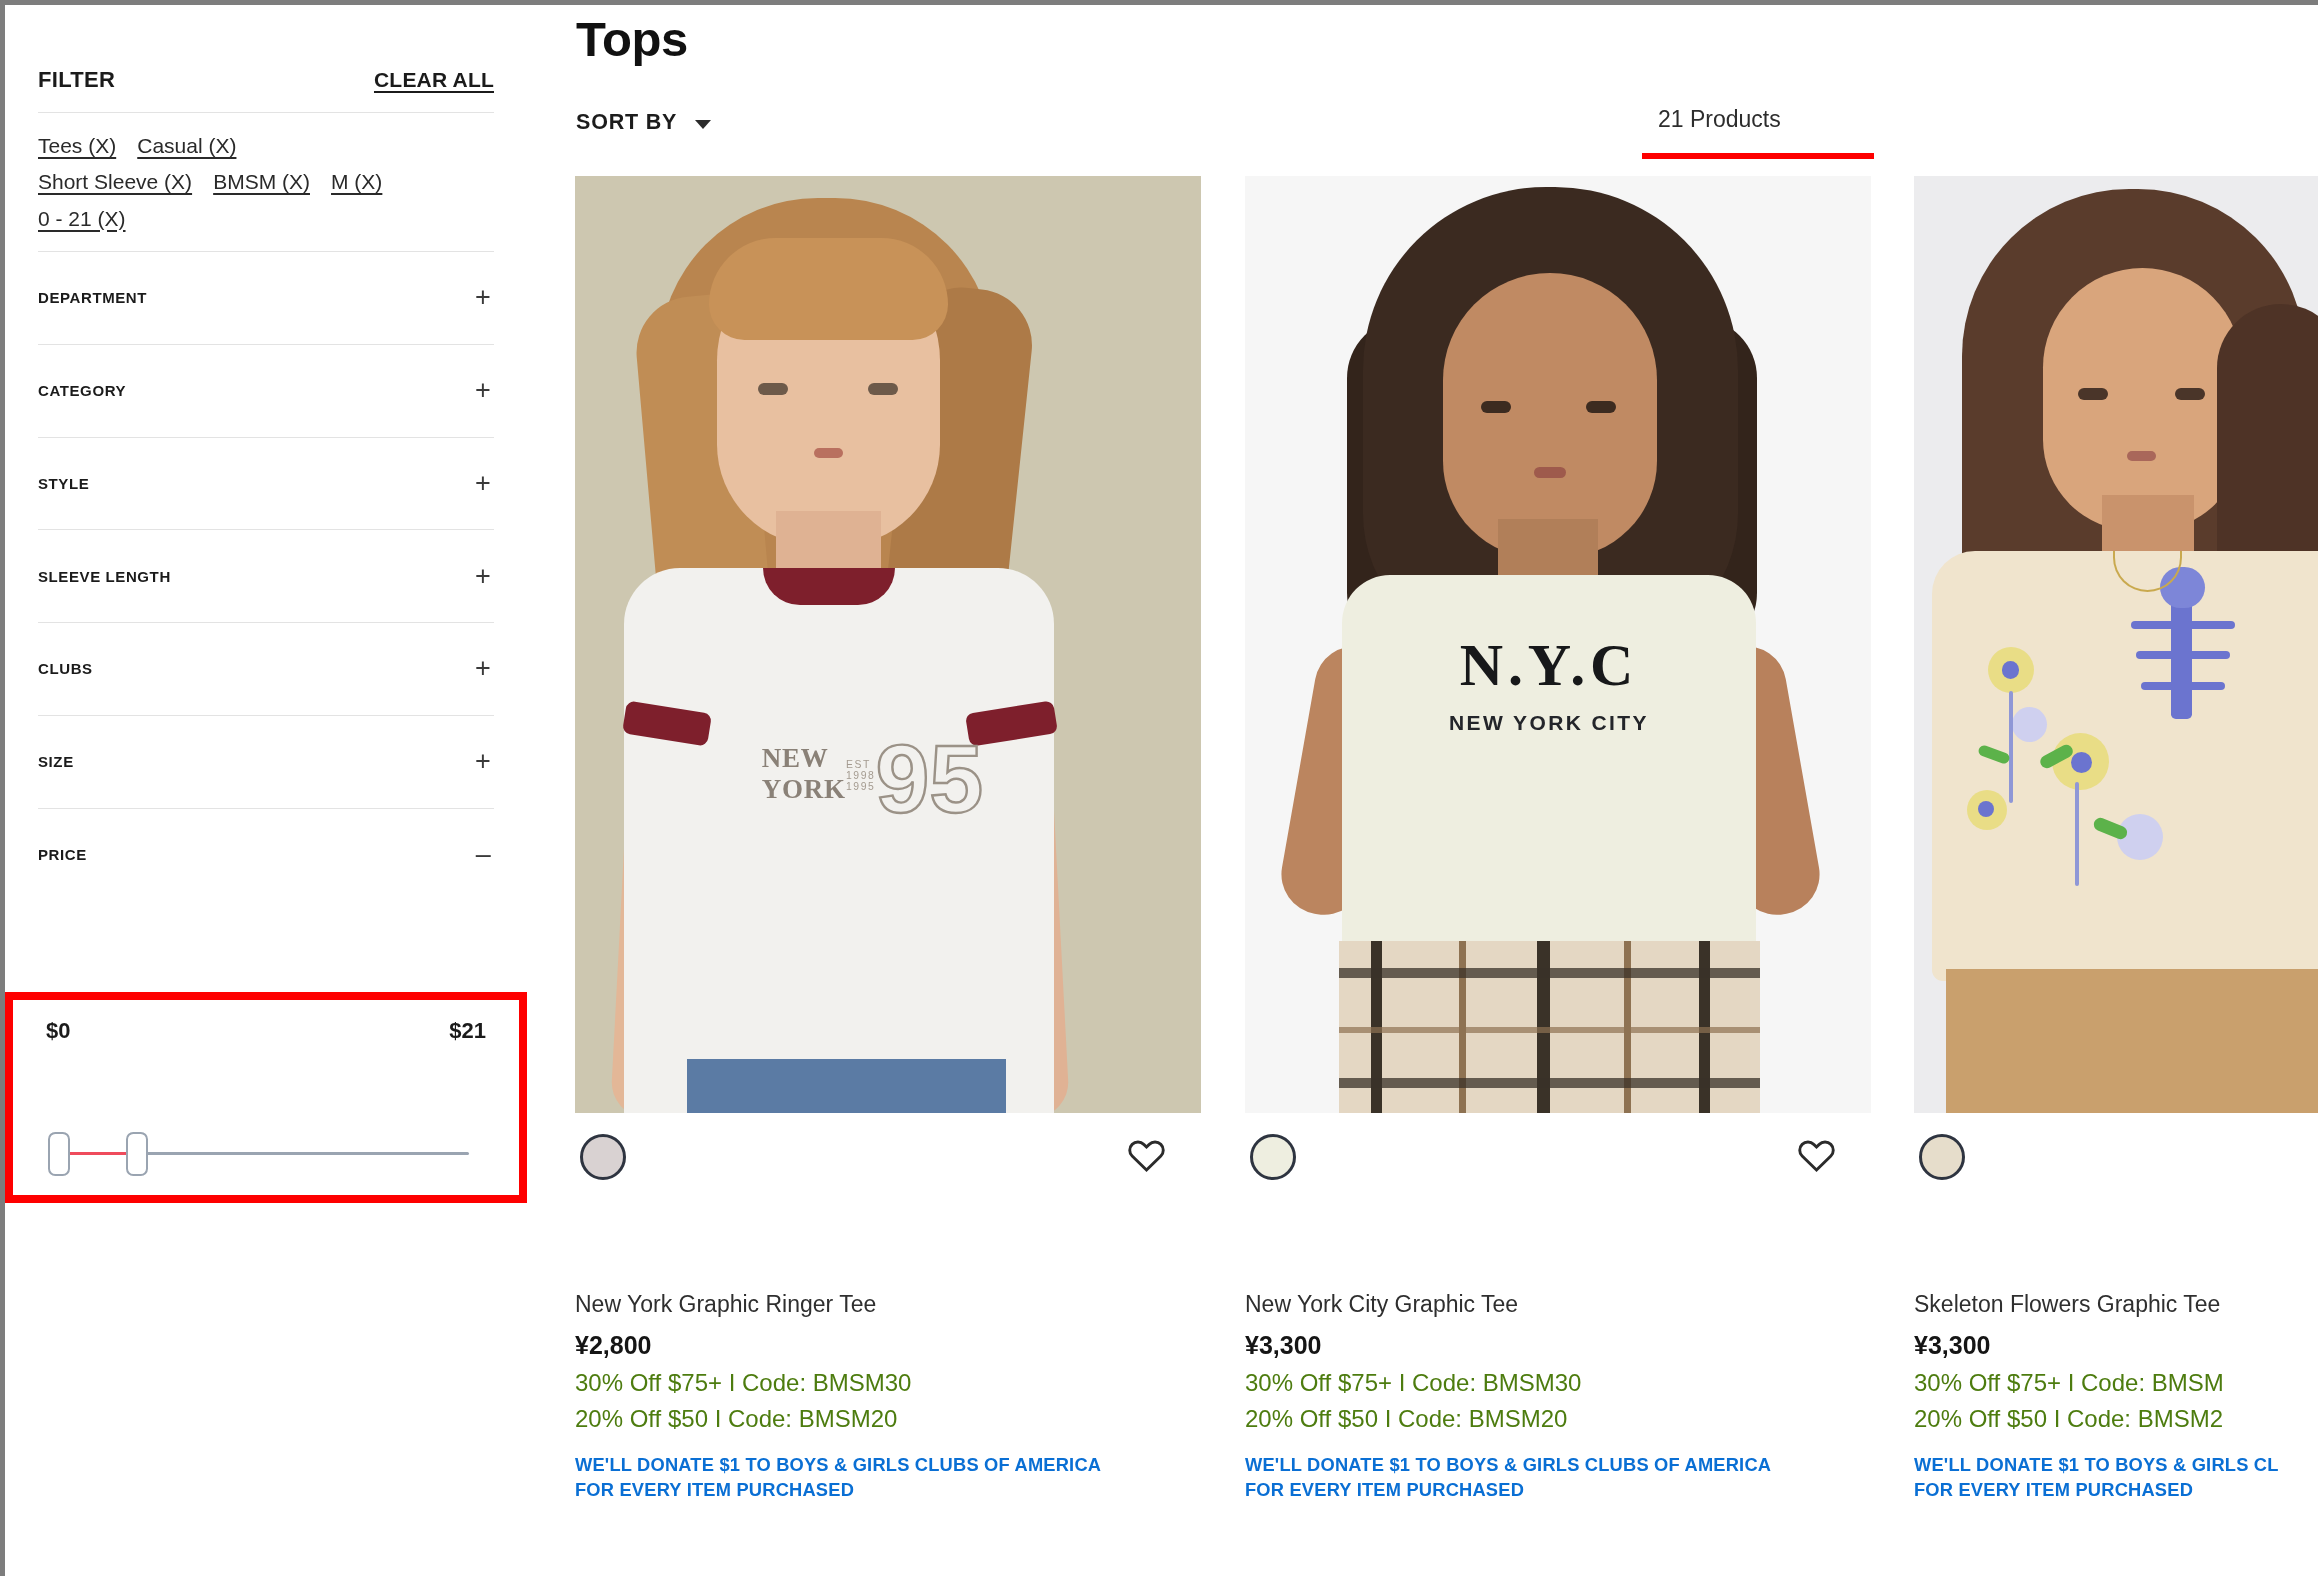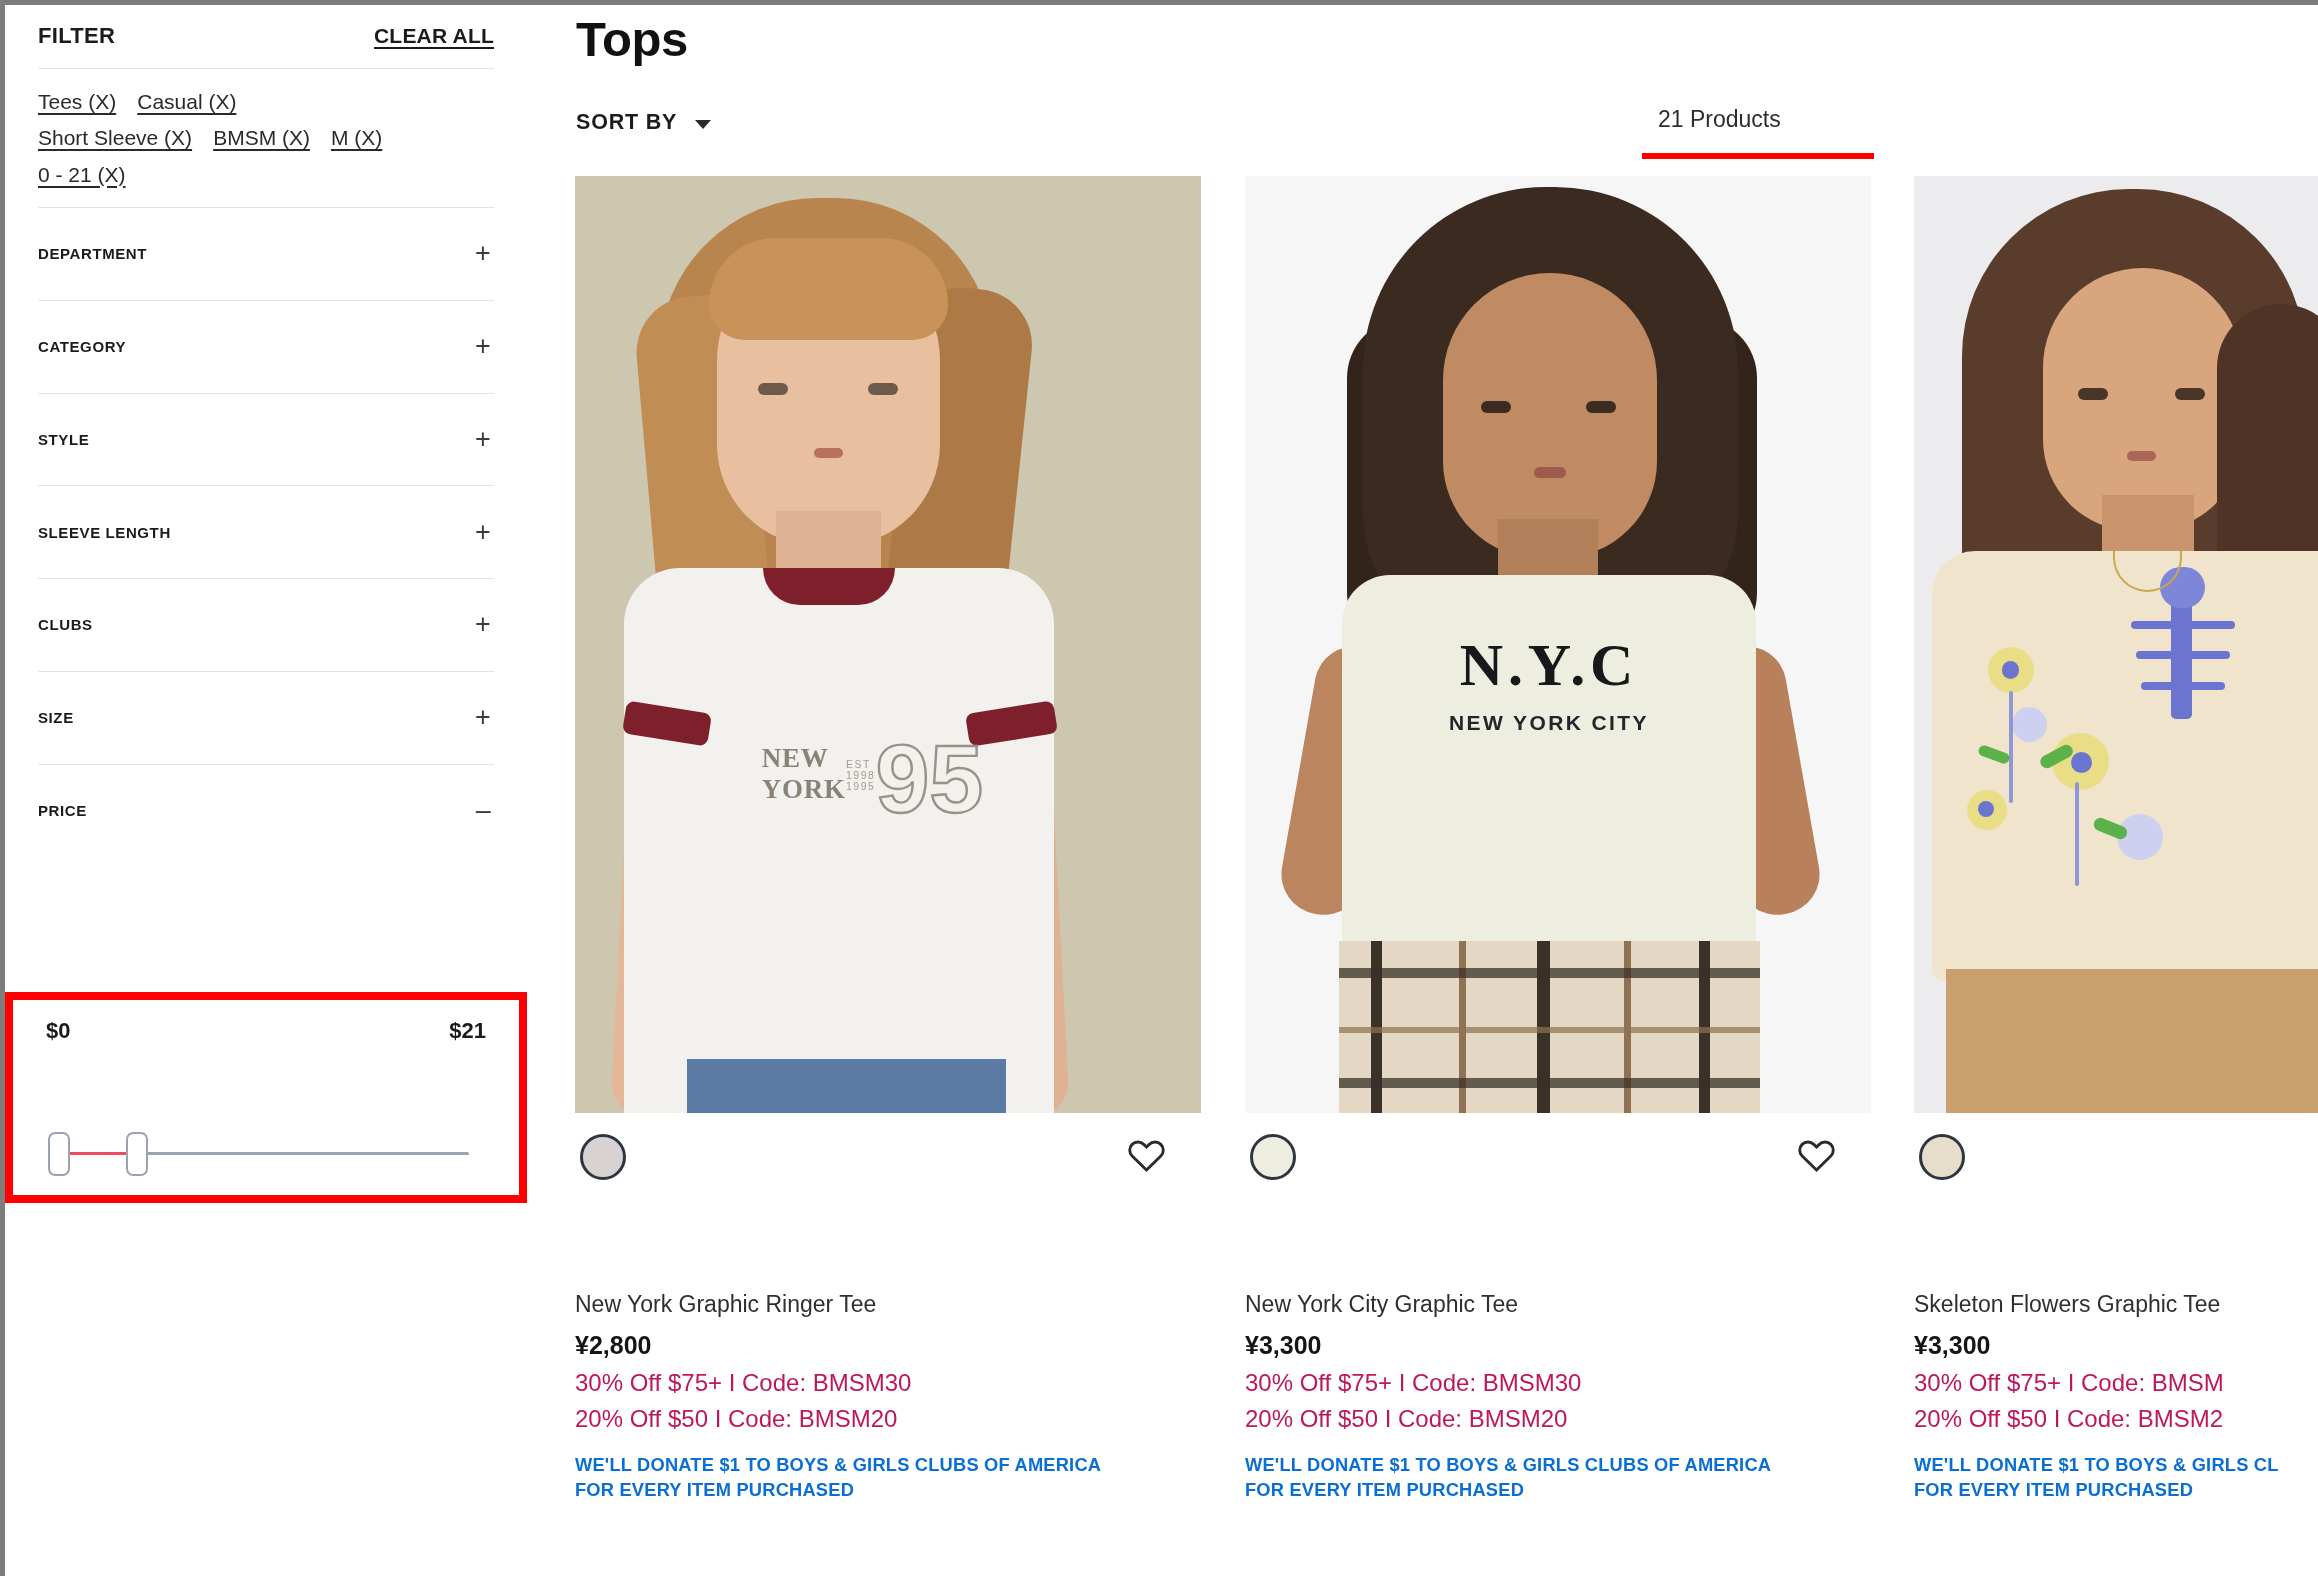--- a/index.html
+++ b/index.html
@@ -25,21 +25,21 @@
 
   
   #sidebar {
     position: absolute;
     left: 0; top: 0;
     width: 522px;
     height: 1571px;
     background: #fff;
   }
 
-  .side-inner { padding: 0 33px 0 33px; }
+  .side-inner { padding: 0 33px 0 33px; margin-top: 44px; }
 
   .filter-head {
     display: flex;
     align-items: baseline;
     justify-content: space-between;
     padding-top: 17.5px;
     padding-bottom: 19px;
   }
   .filter-title {
     font-size: 22px;
@@ -258,21 +258,21 @@
     margin-bottom: 12.8px;
   }
   .p-price {
     font-size: 25px;
     font-weight: bold;
     color: #151515;
     margin-bottom: 9.6px;
   }
   .p-promo {
     font-size: 24px;
-    color: #be185d;
+    color: #4d7c0f;
     white-space: nowrap;
     margin-bottom: 7.2px;
   }
   .p-donate {
     margin-top: 19px;
     font-size: 18.3px;
     font-weight: bold;
     color: #0a6fd4;
     letter-spacing: 0.2px;
     line-height: 1.38;

